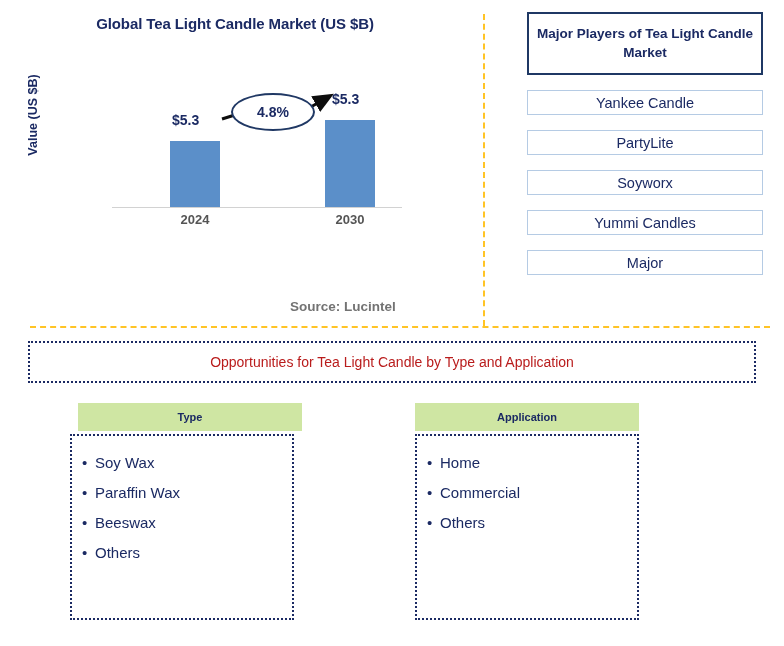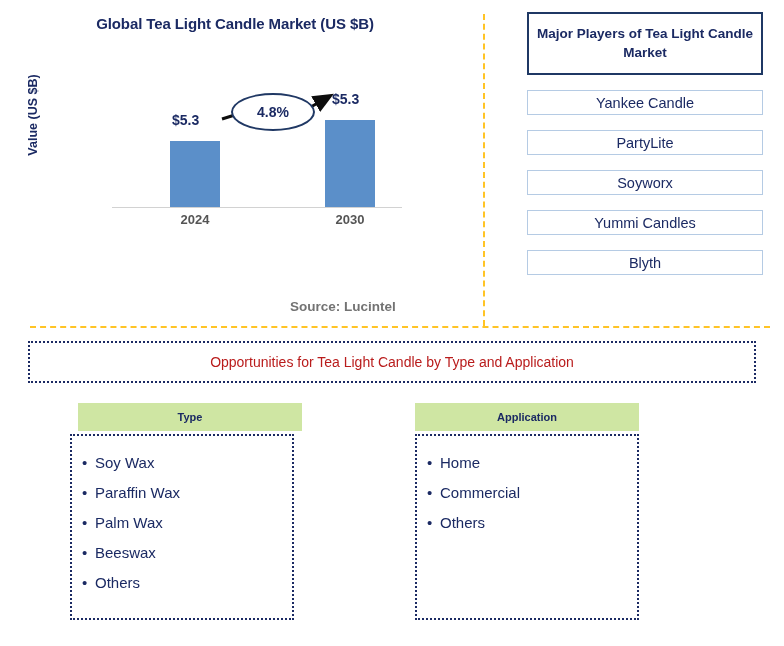--- a/index.html
+++ b/index.html
@@ -280,33 +280,32 @@
     <div class="player-gap"></div>
     <div class="player-item">PartyLite</div>
 
     <div class="player-gap"></div>
     <div class="player-item">Soyworx</div>
 
     <div class="player-gap"></div>
     <div class="player-item">Yummi Candles</div>
 
     <div class="player-gap"></div>
-    <div class="player-item">Blyth</div>
+    <div class="player-item">Major</div>
   </div>
 
   <div id="opp-box">
     <div id="opp-title">Opportunities for Tea Light Candle by Type and Application</div>
   </div>
 
   <div class="col-head" id="type-head">Type</div>
 
   <div class="col-list" id="type-list">
     <div class="li"><span class="bullet">•</span><span>Soy Wax</span></div>
     <div class="li"><span class="bullet">•</span><span>Paraffin Wax</span></div>
-    <div class="li"><span class="bullet">•</span><span>Palm Wax</span></div>
     <div class="li"><span class="bullet">•</span><span>Beeswax</span></div>
     <div class="li"><span class="bullet">•</span><span>Others</span></div>
   </div>
 
   <div class="col-head" id="app-head">Application</div>
 
   <div class="col-list" id="app-list">
     <div class="li"><span class="bullet">•</span><span>Home</span></div>
     <div class="li"><span class="bullet">•</span><span>Commercial</span></div>
     <div class="li"><span class="bullet">•</span><span>Others</span></div>

